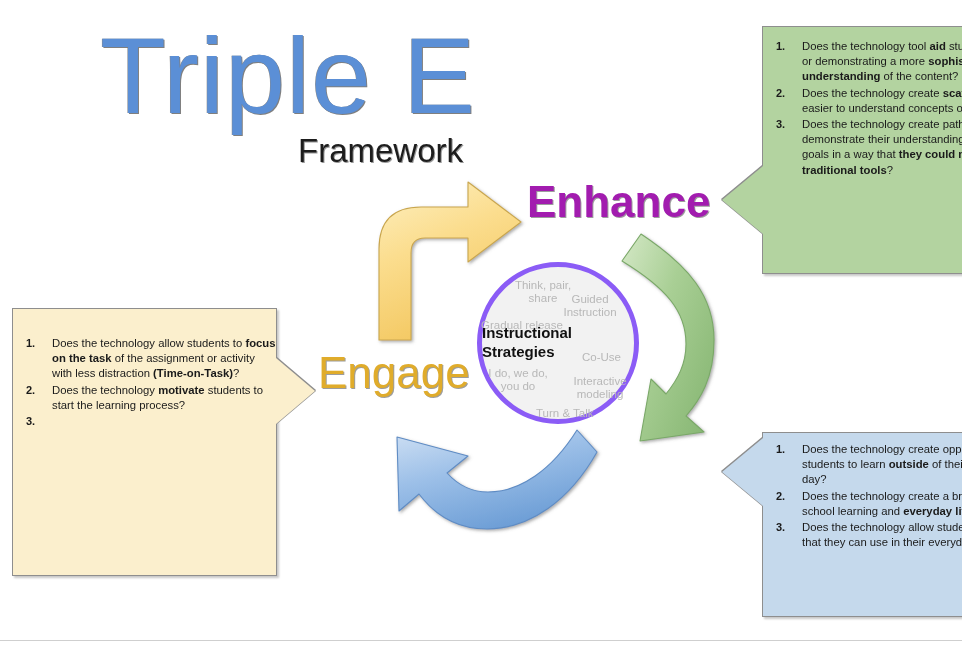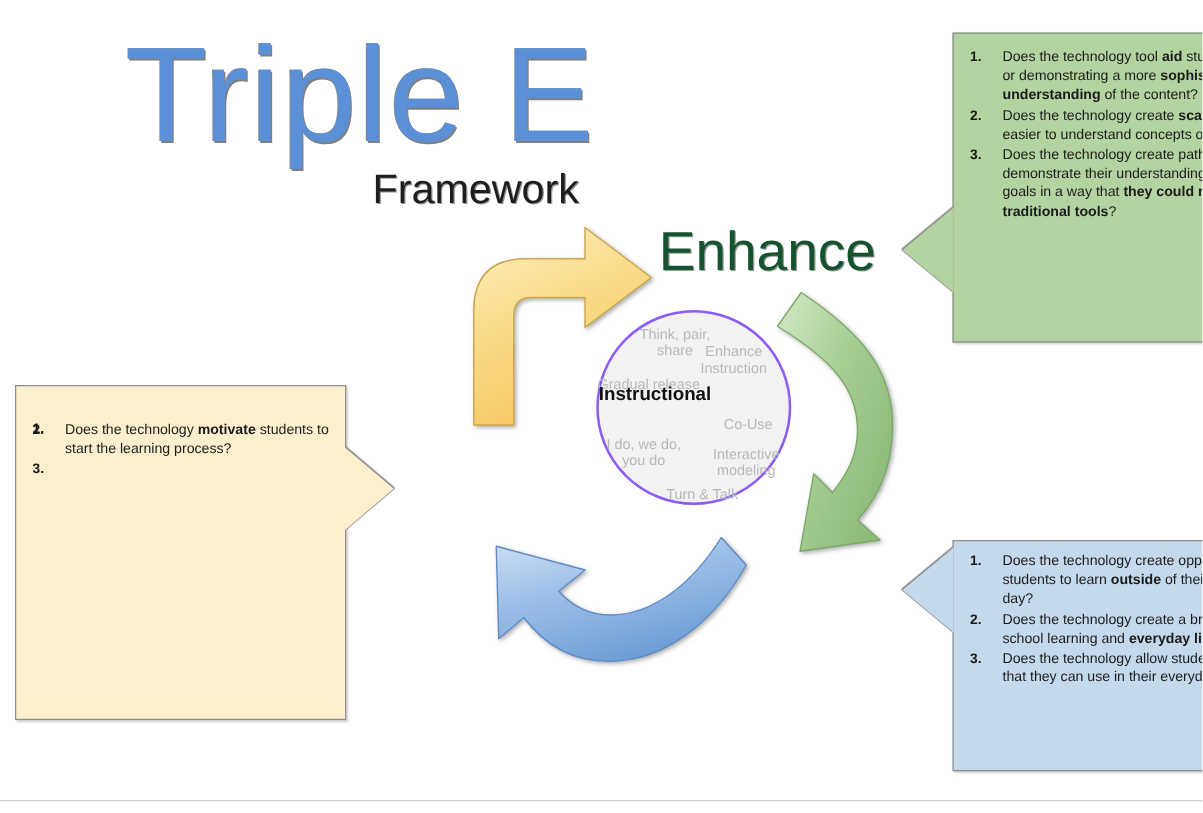--- a/index.html
+++ b/index.html
@@ -141,44 +141,45 @@
   
   .e-label {
     position: absolute;
     font-size: 44px;
     font-weight: 400;
     letter-spacing: 0px;
     white-space: nowrap;
   }
   #label-enhance {
     left: 527px; top: 177px;
-    color: #14532d;
+    color: #a21caf;
     text-shadow: 1px 1px 0 #9d9d9d;
+    font-weight: bold;
   }
   #label-engage {
     left: 318px; top: 348px;
     color: #e0ac2b;
     text-shadow: 1px 1px 0 #9d9d9d;
   }
   #label-extend {
     left: 570px; top: 418px;
     color: #8fb4e0;
     text-shadow: 1px 1px 0 #9d9d9d;
   }
 
   
   #circle {
     position: absolute;
     left: 477px;
-    top: 248px;
+    top: 262px;
     width: 152px;
     height: 152px;
     border-radius: 50%;
     background: #f2f2f2;
-    border: 2px solid #8b5cf6;
+    border: 5px solid #8b5cf6;
   }
   .circ-word {
     position: absolute;
     color: #b8b8b8;
     font-size: 11.5px;
     line-height: 13px;
     white-space: nowrap;
     text-align: center;
   }
   #cw-think  { left: 28px;  top: 12px;  width: 66px; white-space: normal; }
@@ -287,32 +288,34 @@
                L 468 456
                L 447 473
                C 457 484, 470 492, 488 492
                C 520 492, 552 470, 577 430
                Z" fill="url(#gradBlue)" stroke="#5f8cc4" stroke-width="1.1" stroke-linejoin="round"></path>
     </g>
   </svg>
 
   <div id="circle">
     <div class="circ-word" id="cw-think">Think, pair, share</div>
-    <div class="circ-word" id="cw-guided">Enhance Instruction</div>
+    <div class="circ-word" id="cw-guided">Guided Instruction</div>
     <div class="circ-word" id="cw-gradual">Gradual release</div>
     <div class="circ-word" id="cw-couse">Co-Use</div>
     <div class="circ-word" id="cw-ido">I do, we do, you do</div>
     <div class="circ-word" id="cw-interactive">Interactive modeling</div>
     <div class="circ-word" id="cw-turn">Turn &amp; Talk</div>
     <div id="circle-title">
       <div>Instructional</div>
+      <div>Strategies</div>
     </div>
   </div>
 
   <div class="e-label" id="label-enhance">Enhance</div>
+  <div class="e-label" id="label-engage">Engage</div>
 
   <div class="callout" id="callout-enhance">
     <div class="callout-body"></div>
     <div class="tail-left"></div>
     <ol class="callout-list">
         <li><span class="num">1.</span><span>Does the technology tool <b>aid</b> students in developing or demonstrating a more <b>sophisticated understanding</b> of the content?</span></li>
         <li><span class="num">2.</span><span>Does the technology create <b>scaffolds</b> to make it easier to understand concepts or ideas?</span></li>
         <li><span class="num">3.</span><span>Does the technology create paths for students to demonstrate their understanding of the learning goals in a way that <b>they could not do with traditional tools</b>?</span></li>
       </ol>
   </div>
@@ -324,20 +327,20 @@
         <li><span class="num">1.</span><span>Does the technology create opportunities for students to learn <b>outside</b> of their typical school day?</span></li>
         <li><span class="num">2.</span><span>Does the technology create a bridge between school learning and <b>everyday life experiences</b>?</span></li>
         <li><span class="num">3.</span><span>Does the technology allow students to build skills, that they can use in their everyday lives?</span></li>
       </ol>
   </div>
 
   <div class="callout" id="callout-engage">
     <div class="callout-body"></div>
     <div class="tail-right"></div>
     <ol class="callout-list">
-        <li><span class="num">1.</span></li>
+        <li><span class="num">1.</span><span>Does the technology allow students to <b>focus on the task</b> of the assignment or activity with less distraction <b>(Time-on-Task)</b>?</span></li>
         <li><span class="num">2.</span><span>Does the technology <b>motivate</b> students to start the learning process?</span></li>
         <li><span class="num">3.</span></li>
       </ol>
   </div>
 
   <div id="footer-rule"></div>
 </div>
 
 </body></html>

